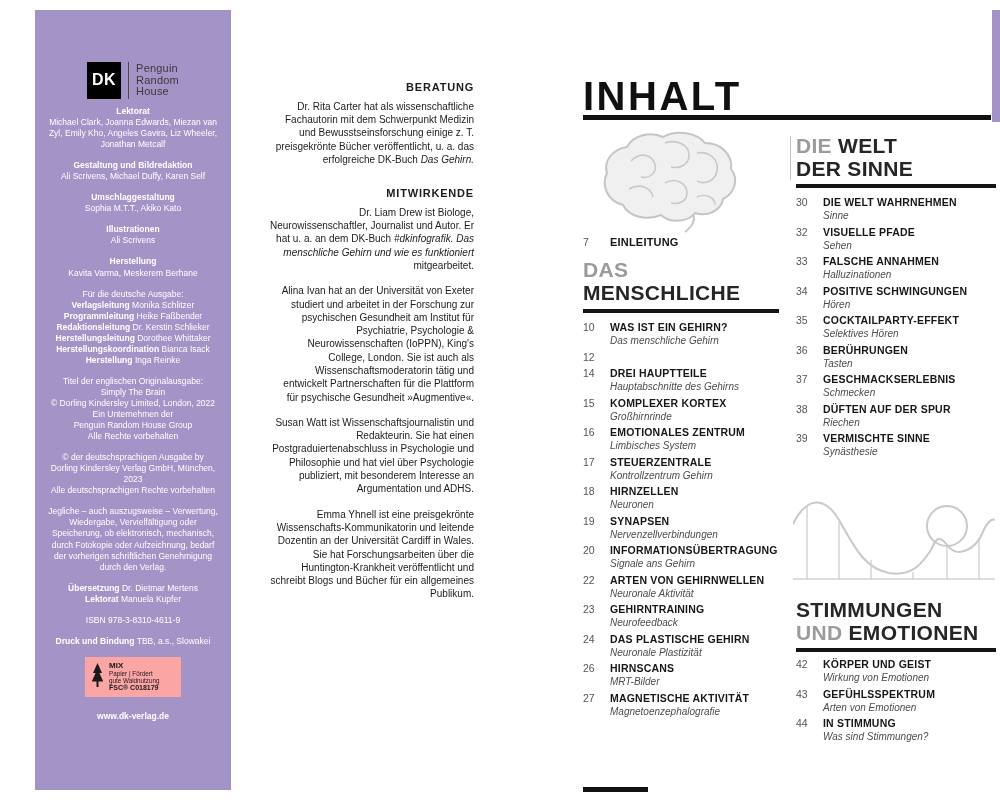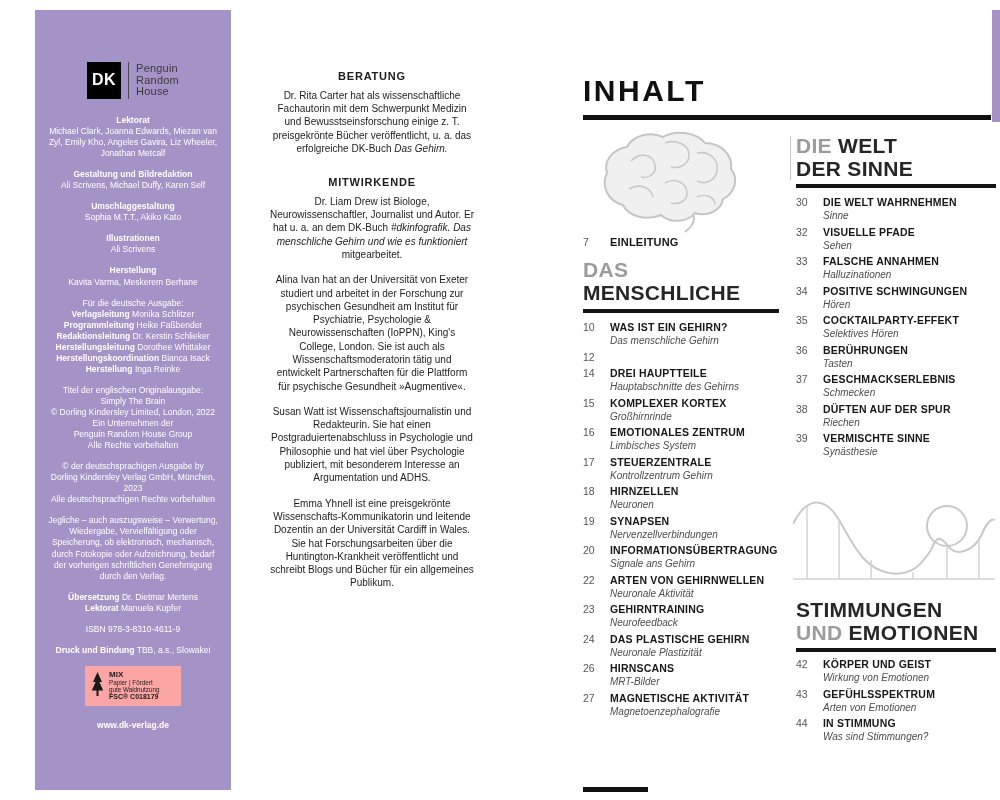--- a/index.html
+++ b/index.html
@@ -9,21 +9,21 @@
     font-family:"Liberation Sans", sans-serif; color:#1a1a1a;
   }
 
   
   .purple-col {
     position:absolute; left:35px; top:10px; width:196px; height:780px;
     background:#a493c6; color:#ffffff; text-align:center;
     font-size:8.5px; line-height:1.3; padding:52px 10px 10px;
     overflow:hidden;
   }
-  .logo-row { display:flex; align-items:center; justify-content:center; gap:7px; margin-bottom:16px; }
+  .logo-row { display:flex; align-items:center; justify-content:center; gap:7px; margin-bottom:7px; }
   .dk-box {
     width:34px; height:37px; background:#000; color:#fff; font-weight:bold;
     font-size:16px; display:flex; align-items:center; justify-content:center; letter-spacing:.5px;
   }
   .logo-divider { width:1px; height:37px; background:#4a4a4a; }
   .publisher { color:#3a3a3a; font-size:11px; line-height:1.06; text-align:left; letter-spacing:.2px; }
   .iblock { margin-bottom:10px; }
   .iblock .lbl { display:block; font-weight:bold; }
   .role-line b { font-weight:bold; }
   .fsc-box {
@@ -31,31 +31,31 @@
     display:flex; align-items:center; gap:5px; padding:4px 6px; text-align:left;
   }
   .fsc-text { line-height:1.15; }
   .fsc-mix { font-weight:bold; font-size:8px; }
   .fsc-small { font-size:6.3px; }
   .fsc-code { font-size:7px; font-weight:bold; }
   .website { font-weight:bold; margin-top:14px; }
 
   
   .contrib-col {
-    position:absolute; left:270px; top:69px; width:204px;
-    font-size:10px; line-height:1.33; color:#1c1c1c; text-align:center;
+    position:absolute; left:270px; top:80px; width:204px;
+    font-size:10px; line-height:1.33; color:#1c1c1c; text-align:right;
   }
   .contrib-heading { font-weight:bold; font-size:11px; letter-spacing:.8px; margin-bottom:5px; }
   .contrib-heading.gap { margin-top:20px; }
   .bio { margin-bottom:12px; }
   .bio .name { font-weight:normal; }
   .bio .it { font-style:italic; }
 
   
-  .inhalt-title { position:absolute; left:583px; top:74px; font-size:30px; font-weight:bold; letter-spacing:2.5px; color:#101010; }
+  .inhalt-title { position:absolute; left:583px; top:74px; font-size:40px; font-weight:bold; letter-spacing:2.5px; color:#101010; }
   .inhalt-rule { position:absolute; left:583px; top:115px; width:408px; height:5px; background:#111; }
   .page-edge { position:absolute; left:992px; top:10px; width:8px; height:112px; background:#a493c6; }
   .footer-mark { position:absolute; left:583px; top:787px; width:65px; height:5px; background:#111; }
 
   .sec-h { position:absolute; font-weight:bold; font-size:21px; line-height:23px; color:#262626; letter-spacing:.3px; }
   .sec-h .light { color:#9b9b9b; }
   .sec-rule { position:absolute; height:4px; background:#141414; }
   .heading-tick { position:absolute; left:790px; top:136px; width:1px; height:44px; background:#c4c4c4; }
 
   .toc-list { position:absolute; }

